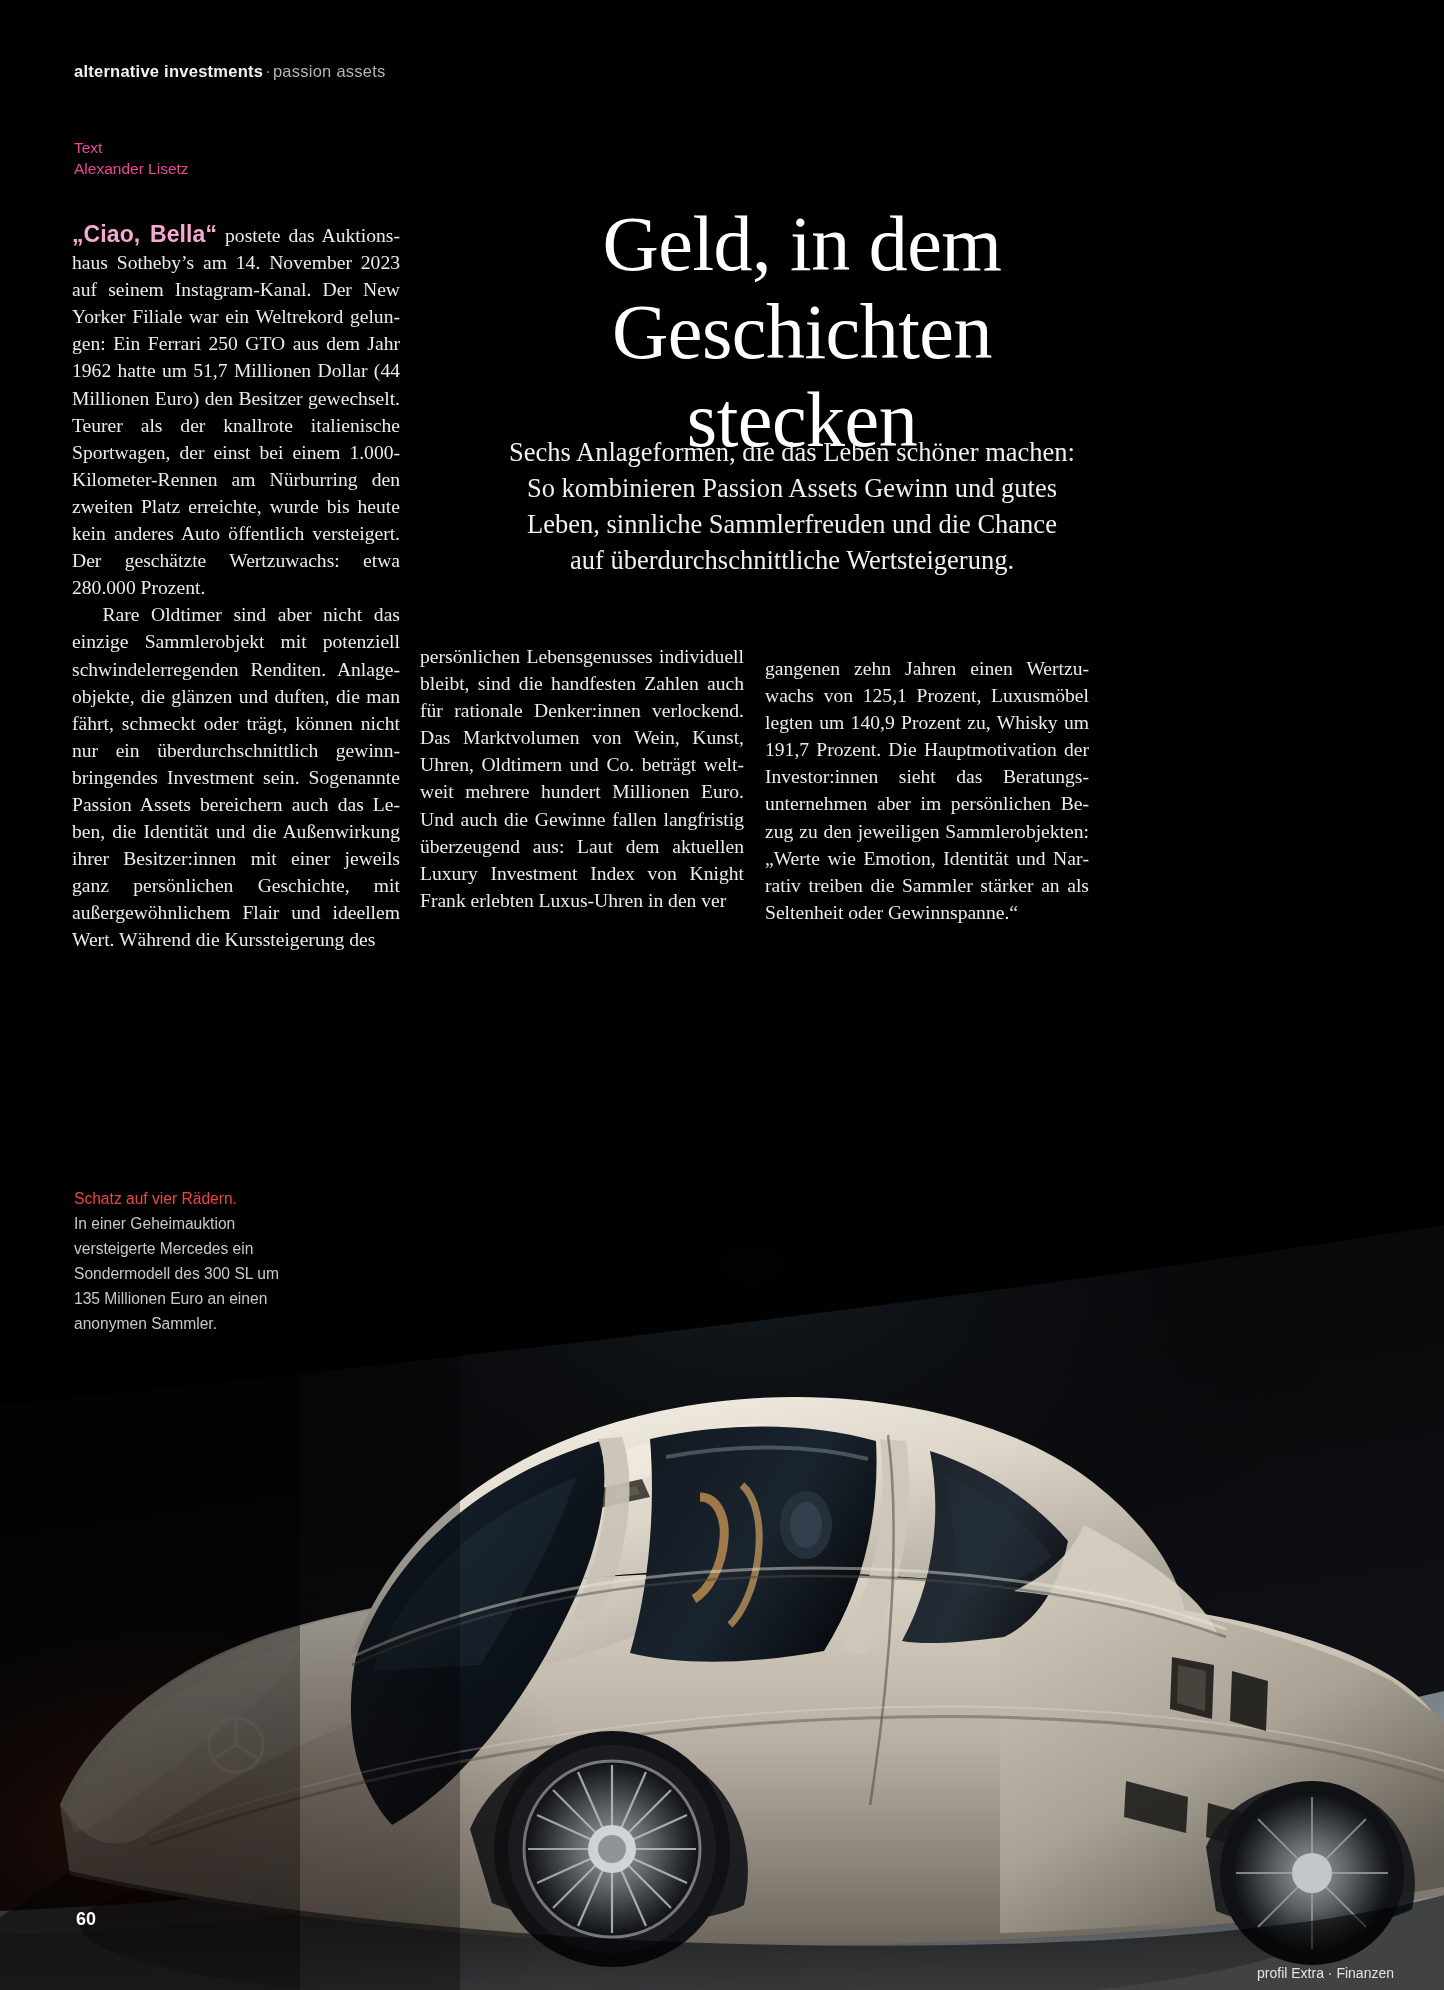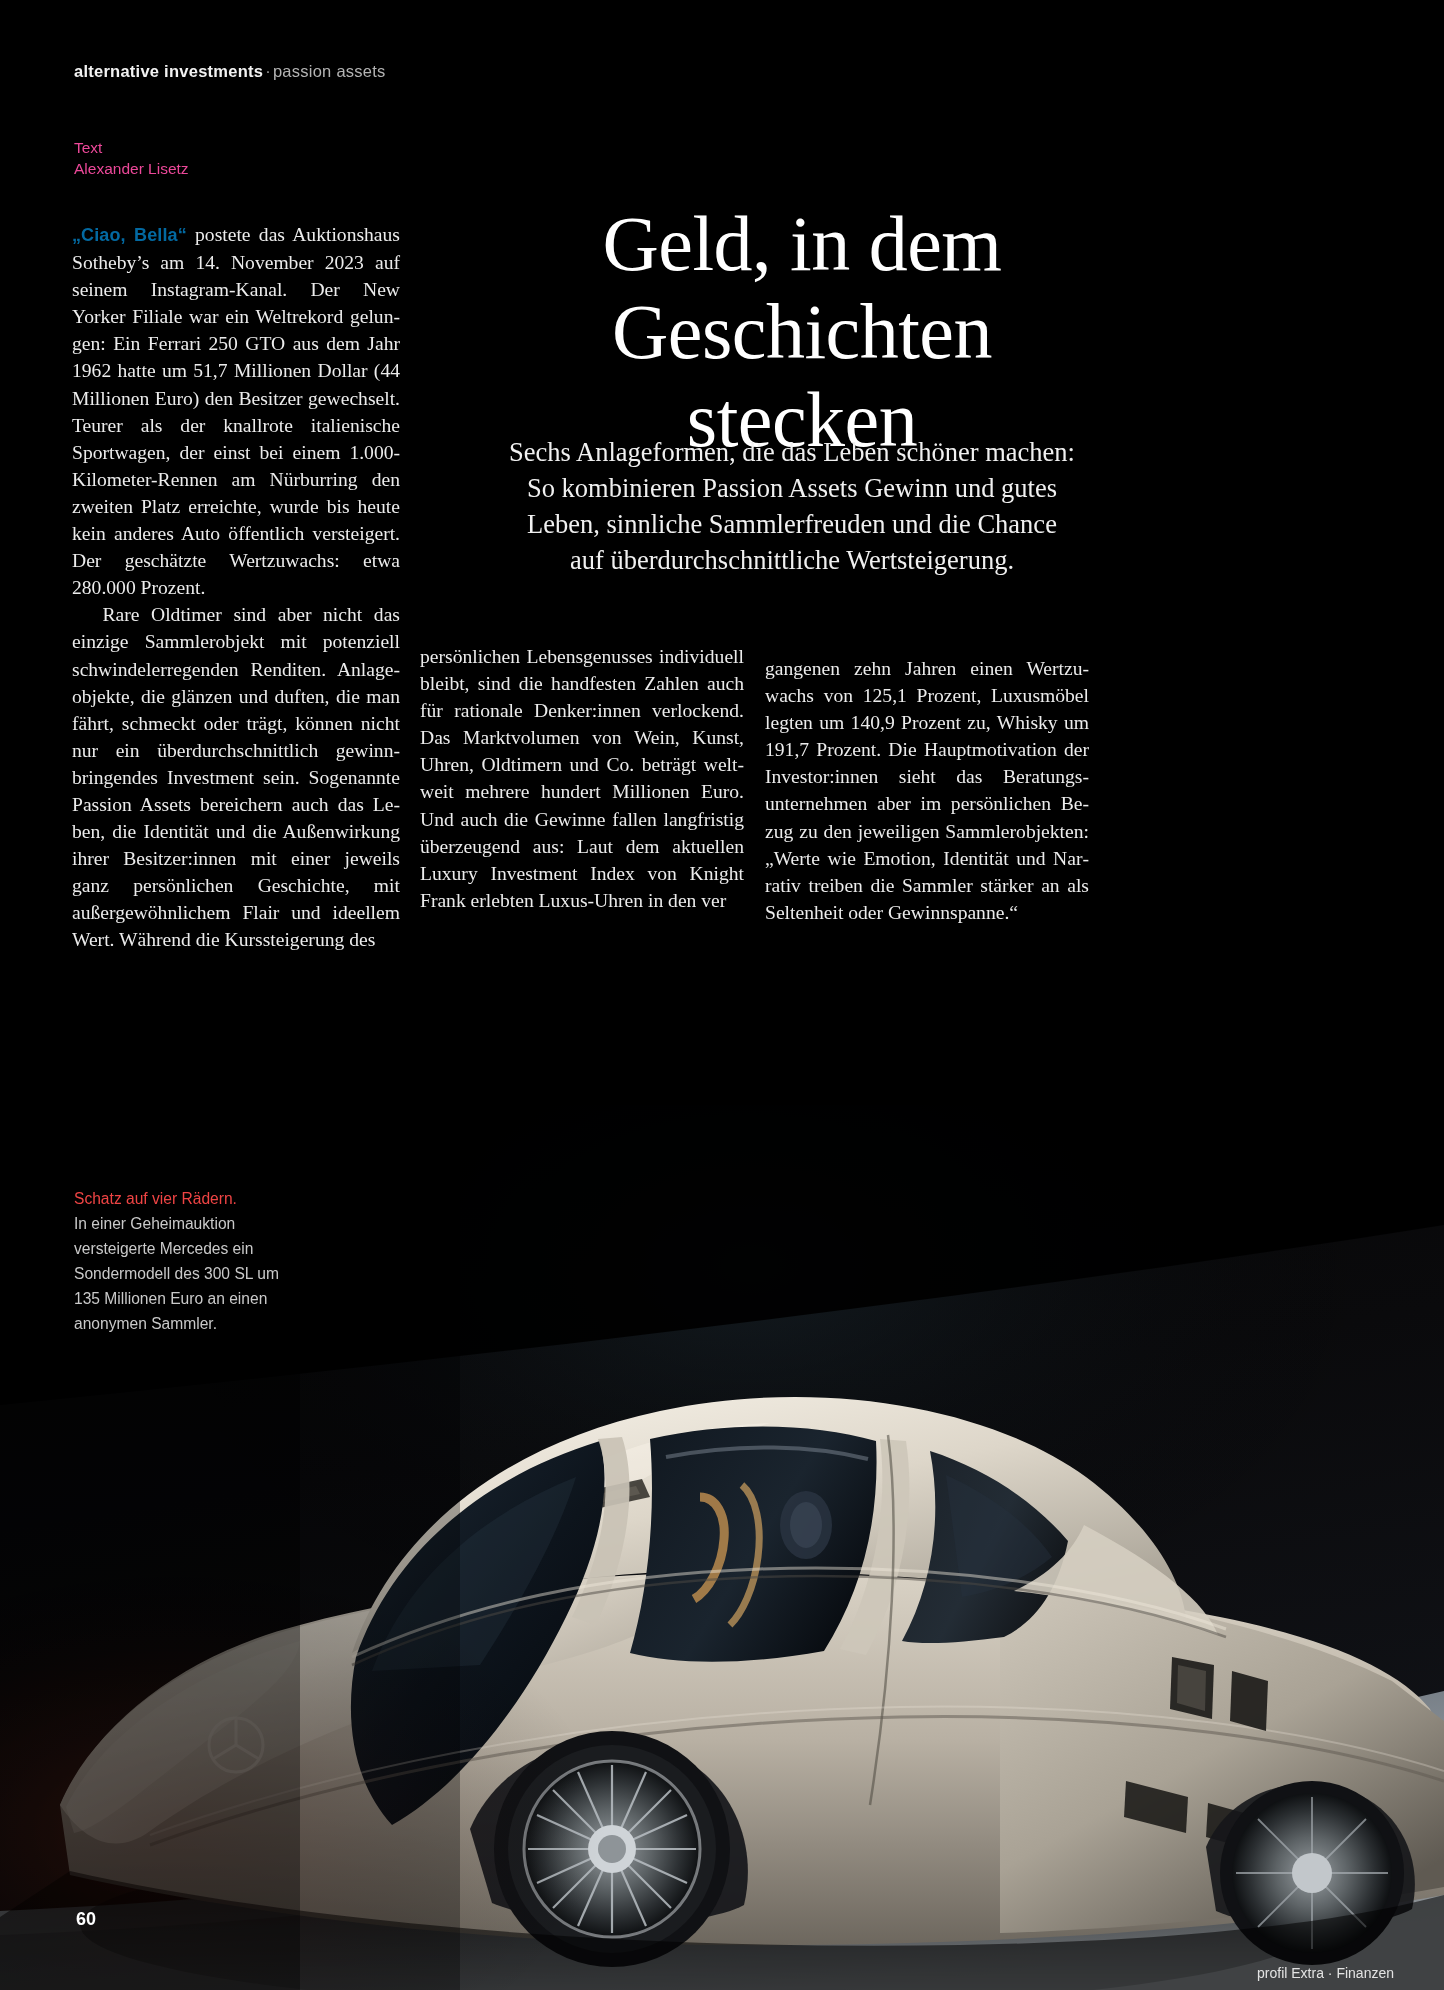--- a/index.html
+++ b/index.html
@@ -86,22 +86,22 @@
   }
   .col p { margin: 0; }
   .col p + p { text-indent: 1.55em; }
   .col-1 { left: 72px;  top: 221px; width: 328px; }
   .col-2 { left: 420px; top: 643px; width: 324px; }
   .col-3 { left: 765px; top: 643px; width: 324px; margin-top: 12px; }
 
   .leadin {
     font-family: "Liberation Sans", sans-serif;
     font-weight: bold;
-    font-size: 18px;
-    color: #0369a1;
+    font-size: 23px;
+    color: #f9a8d4;
     letter-spacing: 0.1px;
   }
 
   
   .caption {
     position: absolute;
     left: 74px;
     top: 1186px;
     width: 205px;
     font-family: "Liberation Sans", sans-serif;

